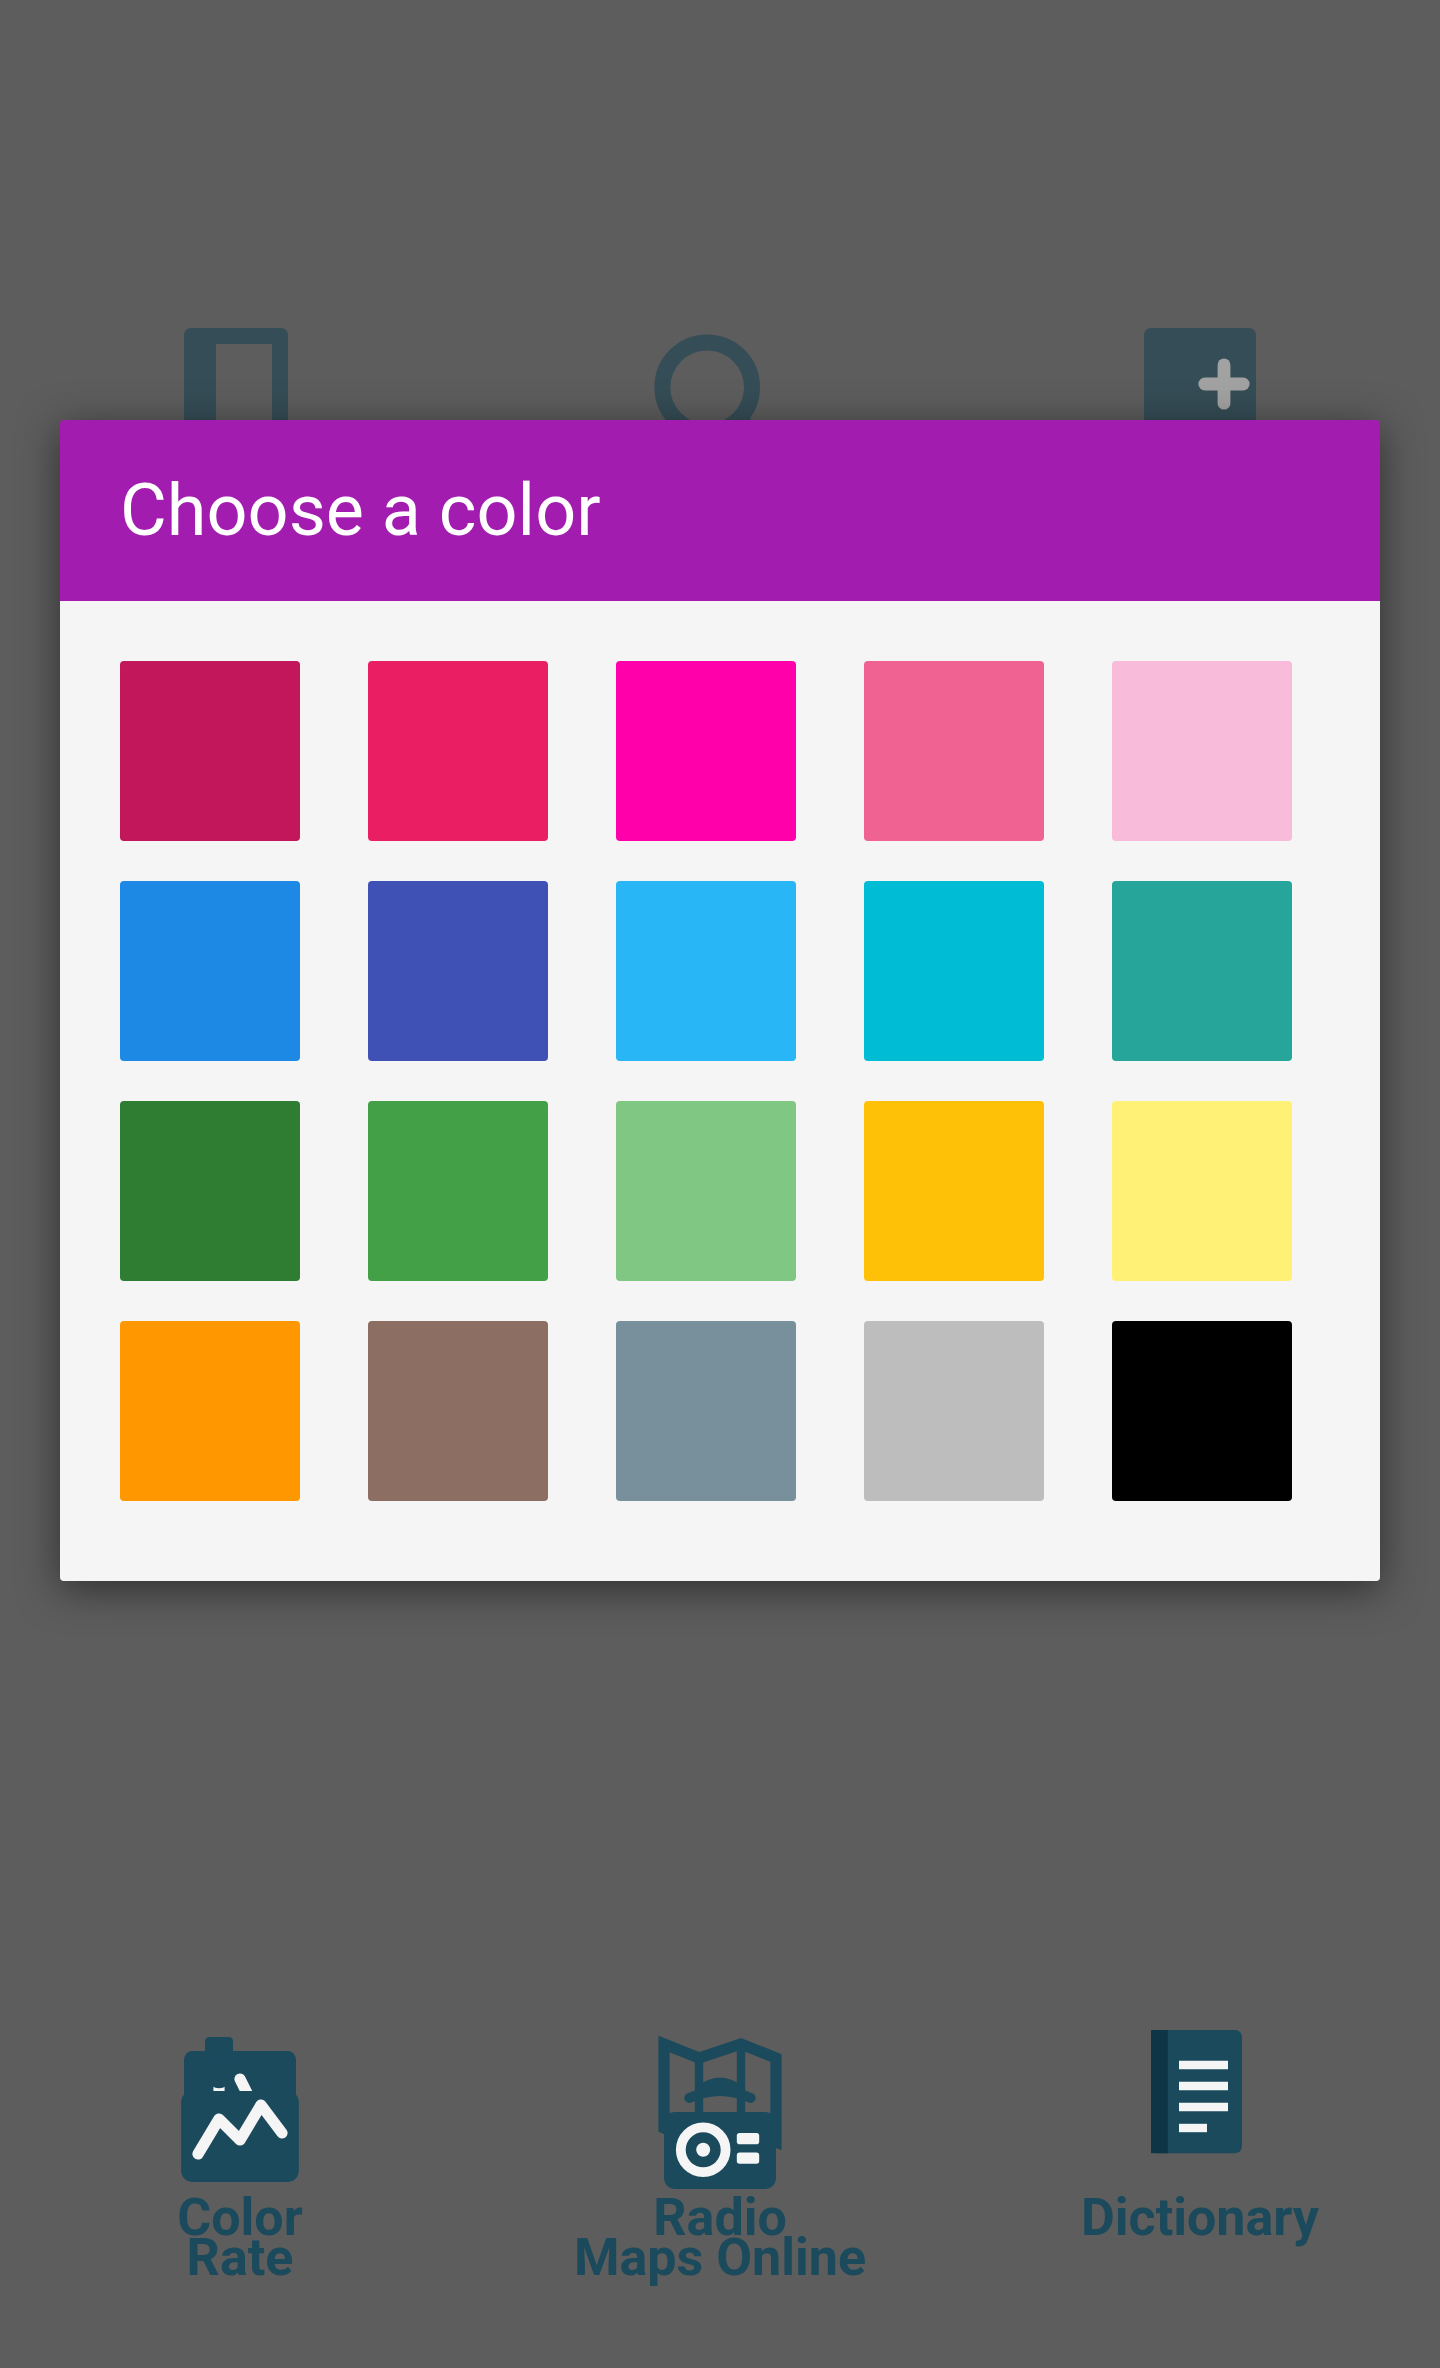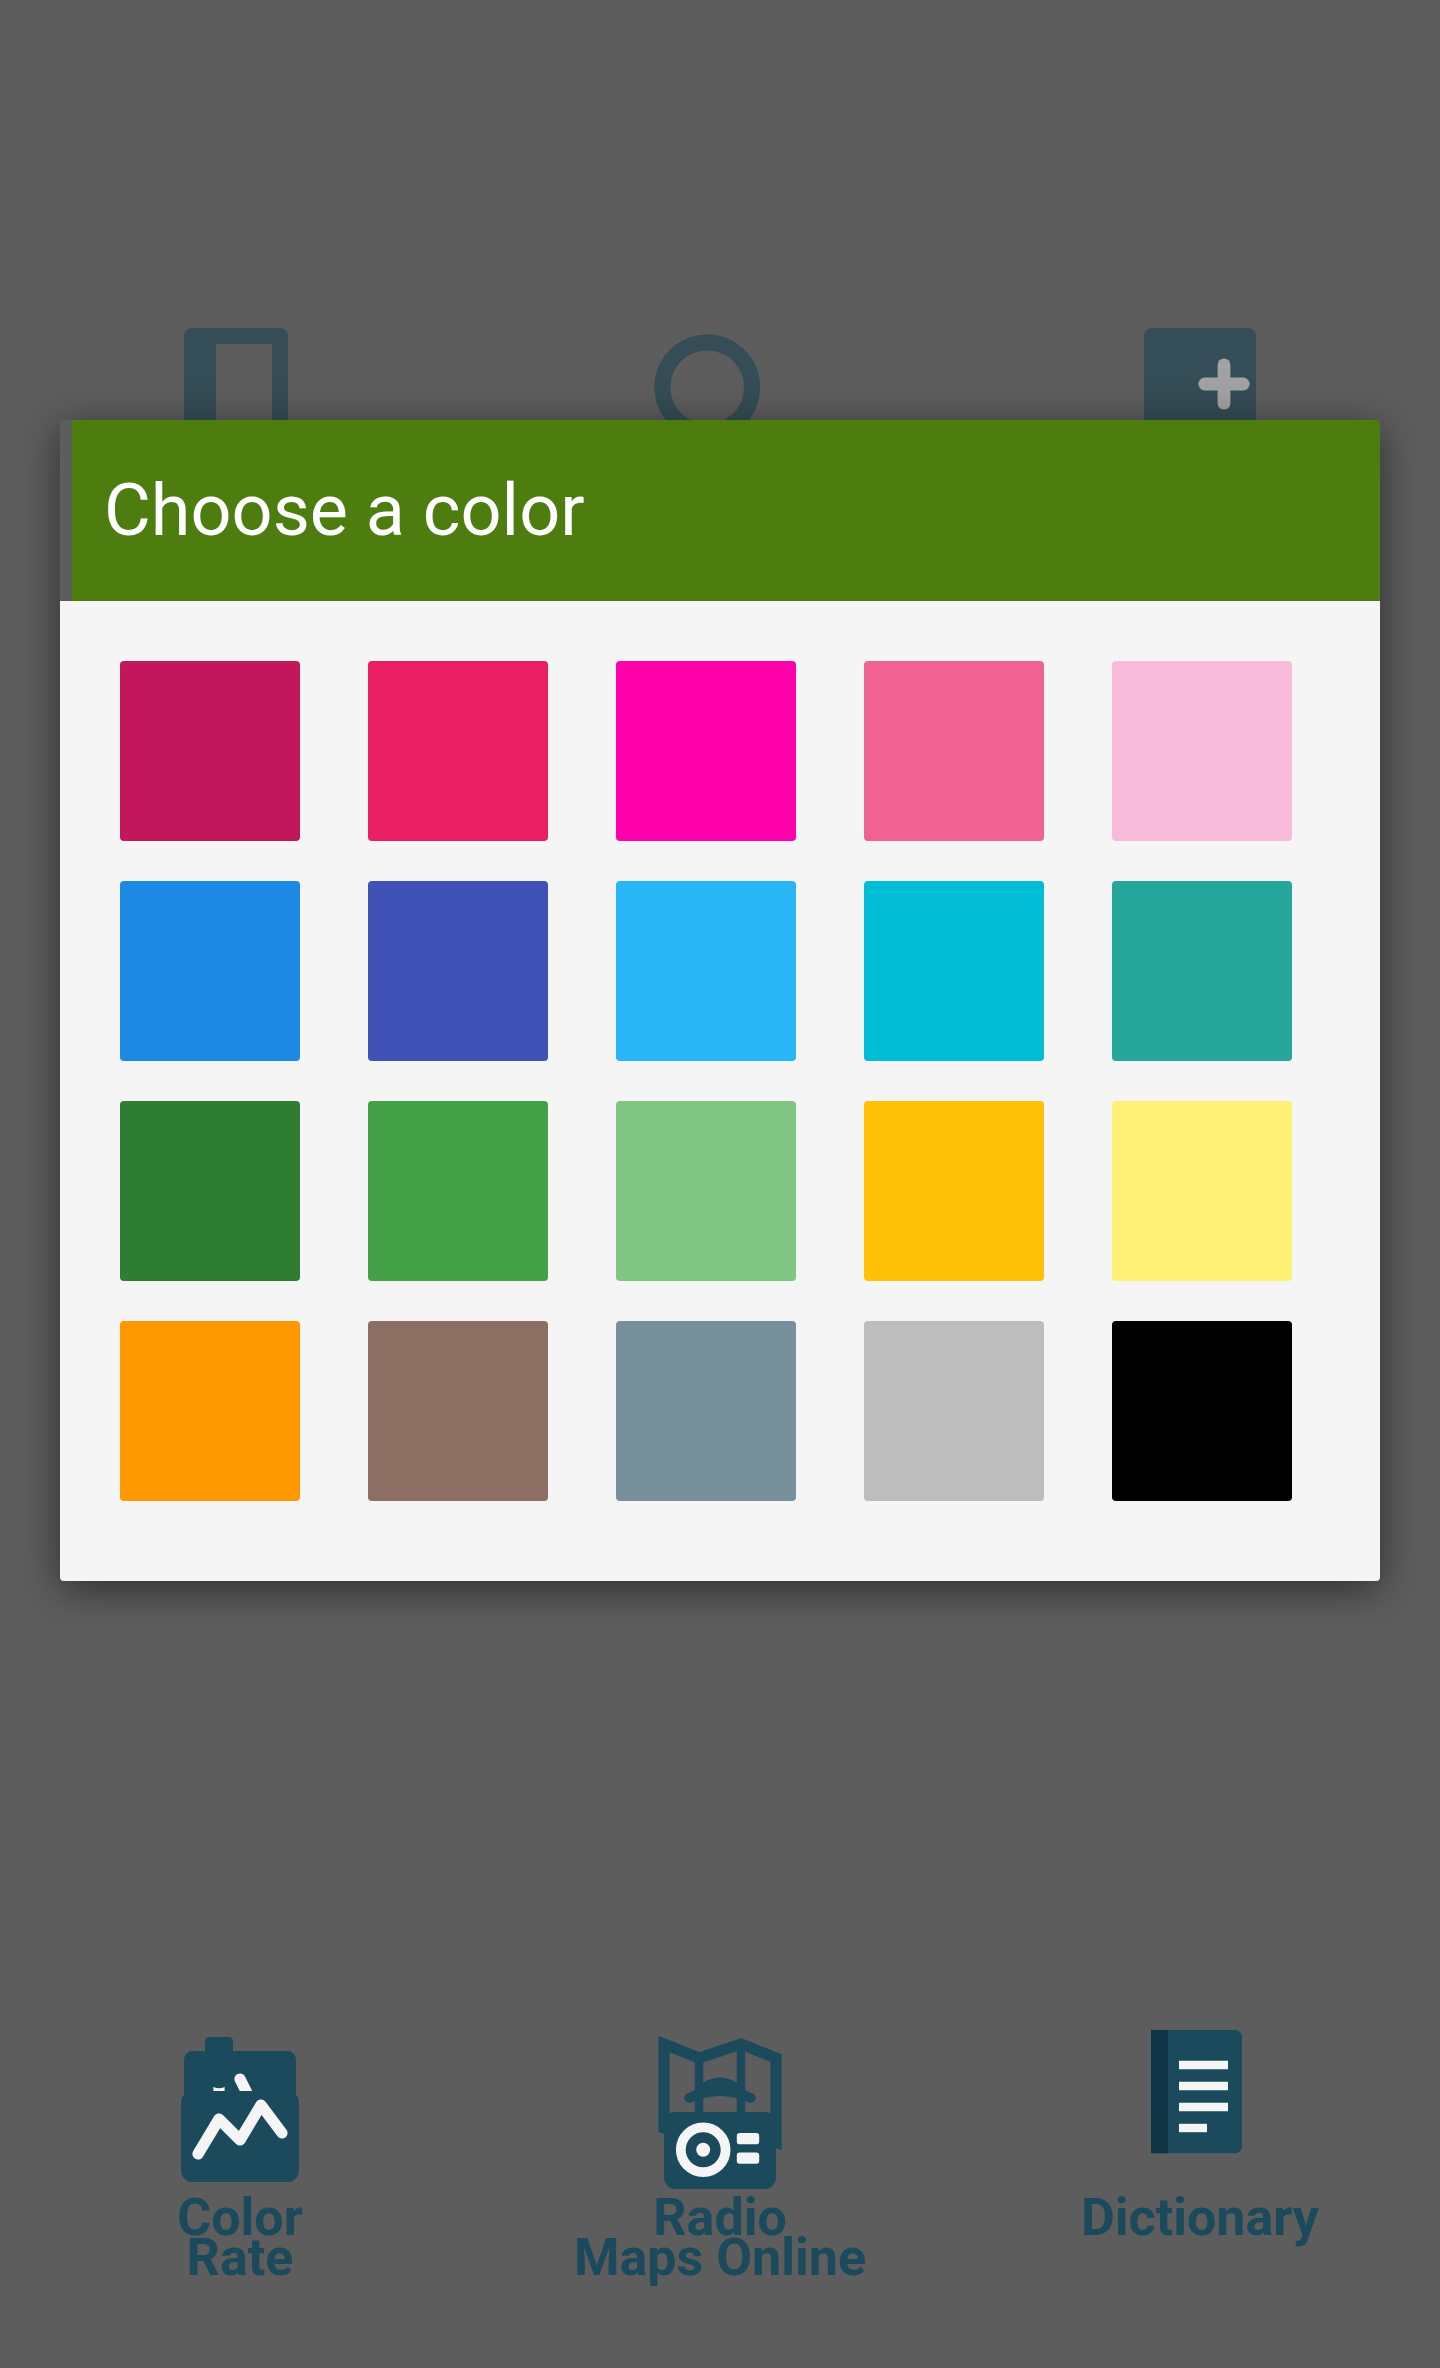--- a/index.html
+++ b/index.html
@@ -69,23 +69,22 @@
       position: absolute;
       top: 420px;
       left: 60px;
       width: 1320px;
       border-radius: 4px;
       overflow: hidden;
       box-shadow: 0 8px 40px rgba(0,0,0,0.5);
     }
 
     .dialog-header {
-      background-color: #4d7c0f;
-      padding: 48px 32px;
-      margin-left: 12px;
+      background-color: #a21caf;
+      padding: 48px 60px;
     }
 
     .dialog-title {
       color: #ffffff;
       font-size: 72px;
       font-weight: 400;
     }
 
     .dialog-body {
       background-color: #f5f5f5;

